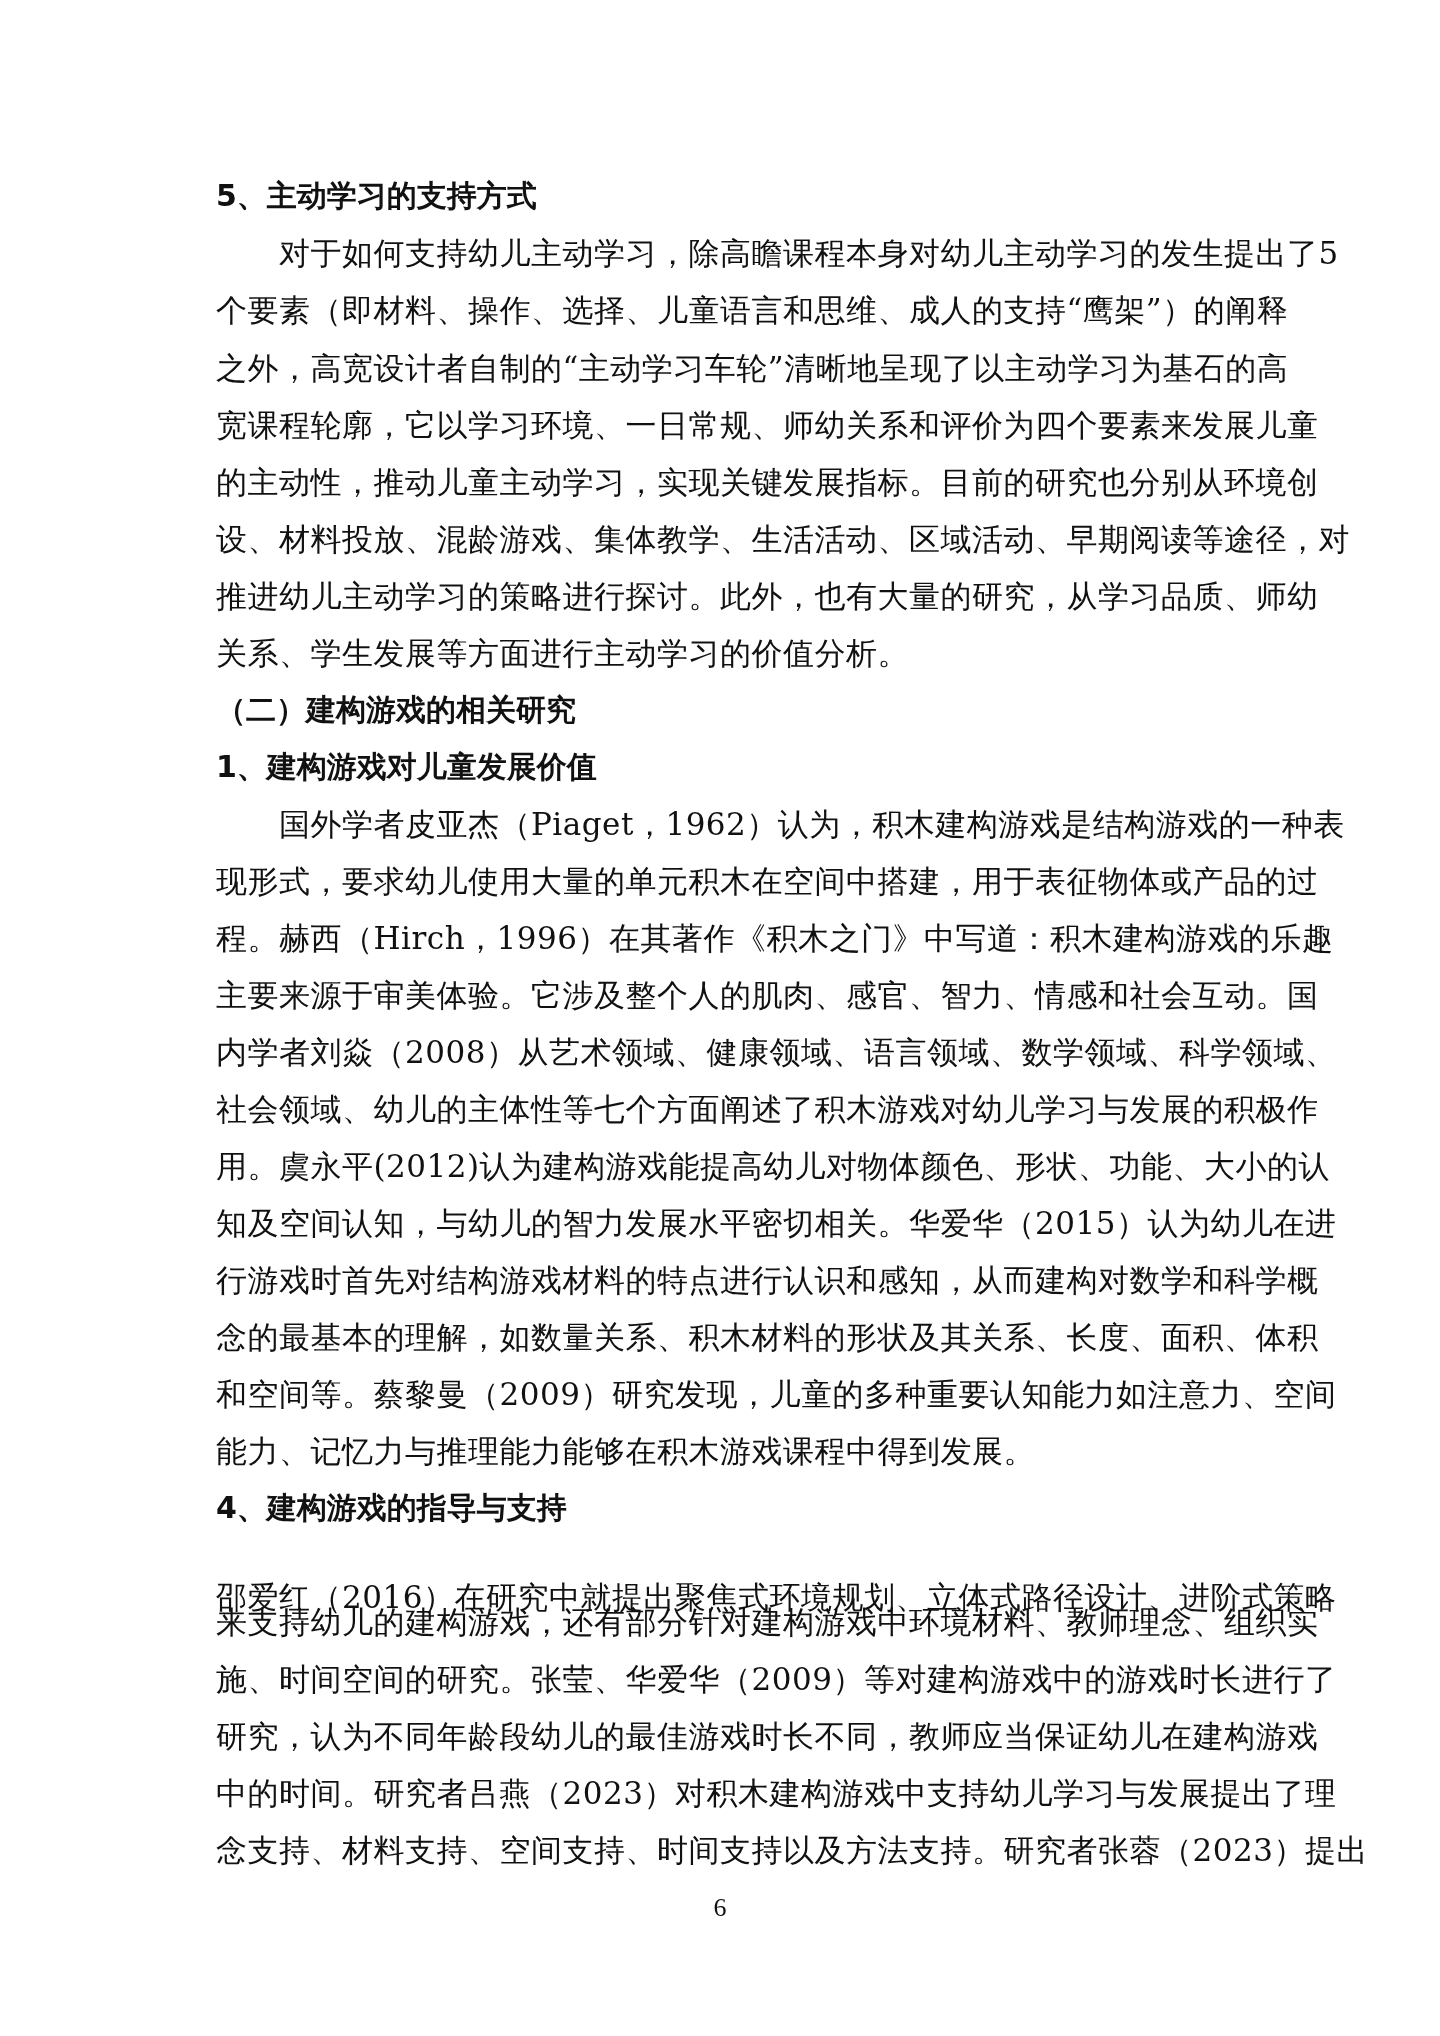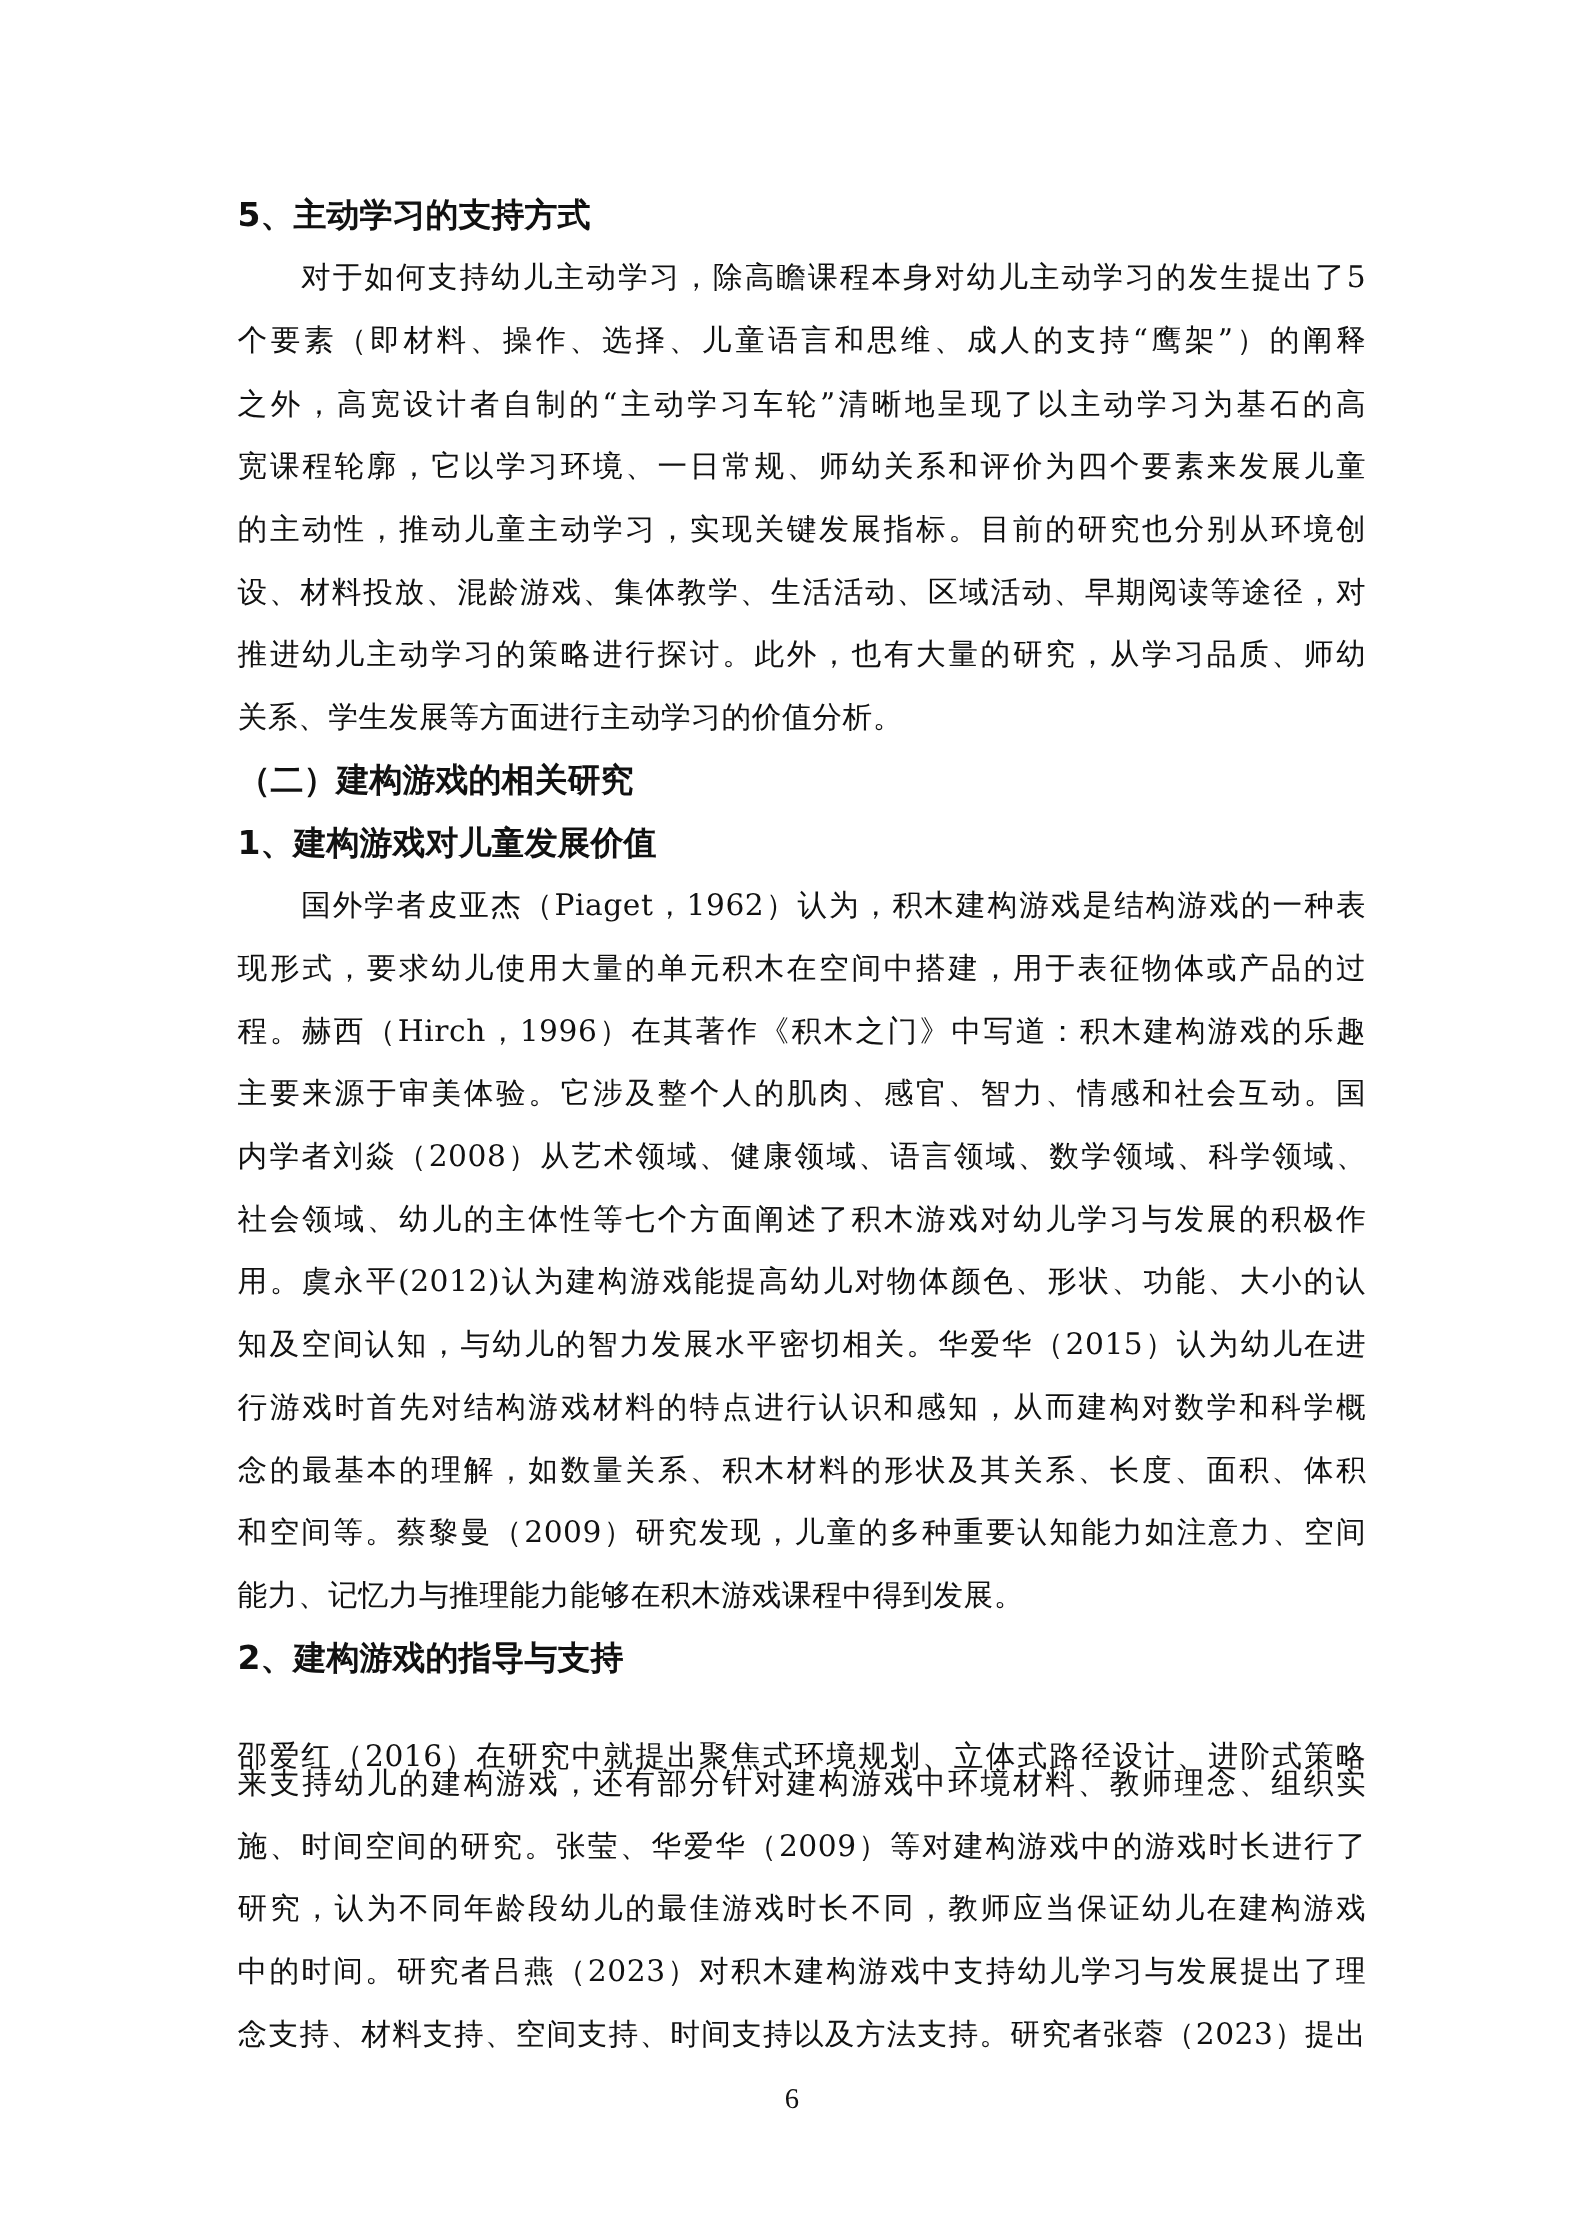--- a/index.html
+++ b/index.html
@@ -1,19 +1,19 @@
 <!DOCTYPE html>
 <html><head>
 <meta charset="utf-8">
 <style>
   html, body { margin: 0; padding: 0; background: #ffffff; }
   body { width: 1440px; height: 2036px; position: relative; overflow: hidden;
          font-family: "DejaVu Serif", "Liberation Serif", serif; color: #111; }
   .page { position: absolute; left: 0; top: 0; width: 1440px; height: 2036px; background: #fff; padding-left: 36px; }
-  .line { position: absolute; left: 216px; width: 1026px; font-size: 27px; line-height: 40px;
+  .line { position: absolute; left: 216px; width: 1026px; font-size: 31px; line-height: 40px;
           white-space: nowrap; overflow: visible; letter-spacing: 0.5px; }
   .justify { text-align: justify; text-align-last: justify; }
   .heading { font-weight: bold; font-family: "DejaVu Sans", "Liberation Sans", sans-serif; font-size: 30px; letter-spacing: 0; }
   .page-number { position: absolute; top: 1873px; left: 0; width: 1440px; text-align: center;
                  font-size: 26px; font-family: "Liberation Serif", serif; }
 </style>
 </head>
 <body>
 
 <div class="page">
@@ -37,21 +37,21 @@
   <div class="line justify" style="top:975px">主要来源于审美体验。它涉及整个人的肌肉、感官、智力、情感和社会互动。国</div>
   <div class="line justify" style="top:1032px">内学者刘焱（2008）从艺术领域、健康领域、语言领域、数学领域、科学领域、</div>
   <div class="line justify" style="top:1089px">社会领域、幼儿的主体性等七个方面阐述了积木游戏对幼儿学习与发展的积极作</div>
   <div class="line justify" style="top:1146px">用。虞永平(2012)认为建构游戏能提高幼儿对物体颜色、形状、功能、大小的认</div>
   <div class="line justify" style="top:1203px">知及空间认知，与幼儿的智力发展水平密切相关。华爱华（2015）认为幼儿在进</div>
   <div class="line justify" style="top:1260px">行游戏时首先对结构游戏材料的特点进行认识和感知，从而建构对数学和科学概</div>
   <div class="line justify" style="top:1317px">念的最基本的理解，如数量关系、积木材料的形状及其关系、长度、面积、体积</div>
   <div class="line justify" style="top:1374px">和空间等。蔡黎曼（2009）研究发现，儿童的多种重要认知能力如注意力、空间</div>
   <div class="line" style="top:1431px">能力、记忆力与推理能力能够在积木游戏课程中得到发展。</div>
 
-  <div class="line heading" style="top:1488px">2、建构游戏的指导与支持</div>
+  <div class="line heading" style="top:1488px">4、建构游戏的指导与支持</div>
 
   <div class="line justify" style="top:1577px">邵爱红（2016）在研究中就提出聚焦式环境规划、立体式路径设计、进阶式策略</div>
   <div class="line justify" style="top:1602px">来支持幼儿的建构游戏，还有部分针对建构游戏中环境材料、教师理念、组织实</div>
   <div class="line justify" style="top:1659px">施、时间空间的研究。张莹、华爱华（2009）等对建构游戏中的游戏时长进行了</div>
   <div class="line justify" style="top:1716px">研究，认为不同年龄段幼儿的最佳游戏时长不同，教师应当保证幼儿在建构游戏</div>
   <div class="line justify" style="top:1773px">中的时间。研究者吕燕（2023）对积木建构游戏中支持幼儿学习与发展提出了理</div>
   <div class="line justify" style="top:1830px">念支持、材料支持、空间支持、时间支持以及方法支持。研究者张蓉（2023）提出</div>
 
   <div class="page-number" style="top:1893px">6</div>
 </div>

